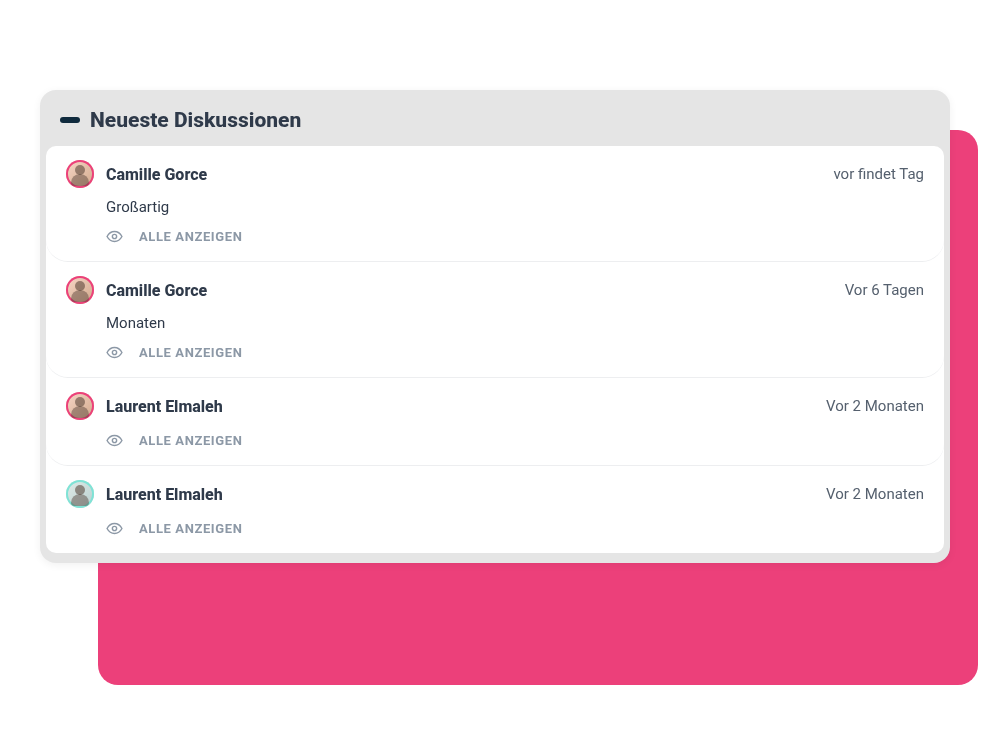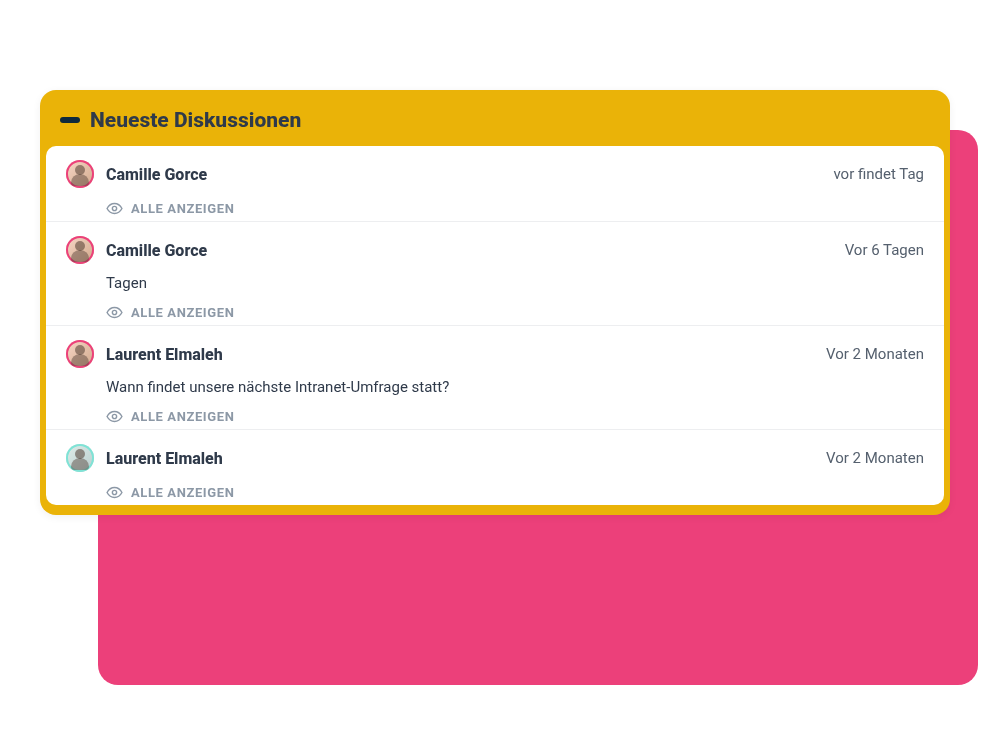--- a/index.html
+++ b/index.html
@@ -26,21 +26,21 @@
       width: 880px;
       height: 555px;
       background: #ec407a;
       border-radius: 20px;
     }
     .panel {
       position: absolute;
       left: 40px;
       top: 90px;
       width: 910px;
-      background: #eab308;
+      background: #e5e5e5;
       border-radius: 16px;
       overflow: hidden;
       box-shadow: 0 2px 8px rgba(0,0,0,0.06);
     }
     .panel-header {
       display: flex;
       align-items: center;
       gap: 10px;
       padding: 18px 20px 14px 20px;
     }
@@ -55,22 +55,23 @@
       font-weight: 800;
       color: #2f3a4a;
     }
     .list {
       margin: 0 6px 10px 6px;
       background: #ffffff;
       border-radius: 10px;
       overflow: hidden;
     }
     .row {
-      padding: 14px 20px 0 20px;
+      padding: 14px 20px 12px 20px;
       border-bottom: 1px solid #edeef0;
+      border-radius: 22px;
     }
     .row:last-child {
       border-bottom: none;
     }
     .row-top {
       display: flex;
       align-items: center;
       gap: 12px;
     }
     .avatar {
@@ -106,21 +107,21 @@
       margin-left: 40px;
       margin-top: 10px;
       font-size: 15px;
       color: #2f3a4a;
     }
     .action {
       margin-left: 40px;
       margin-top: 12px;
       display: inline-flex;
       align-items: center;
-      gap: 8px;
+      gap: 16px;
       color: #8c98a6;
       font-size: 13px;
       font-weight: 700;
       letter-spacing: 0.6px;
       cursor: pointer;
     }
     .action svg {
       width: 17px;
       height: 17px;
       display:block;
@@ -143,20 +144,21 @@
       <div class="row">
         <div class="row-top">
           <div class="avatar avatar-ring-pink">
             <div class="avatar-head"></div>
               <div class="avatar-body"></div>
           </div>
           <div class="author">Camille Gorce</div>
           <div class="spacer"></div>
           <div class="timestamp">vor findet Tag</div>
         </div>
+        <div class="body">Großartig</div>
         <div class="action">
           <span>
             <svg viewBox="0 0 24 24" fill="none" stroke="#8c98a6" stroke-width="2">
                 <path d="M1.5 12s3.8-7 10.5-7 10.5 7 10.5 7-3.8 7-10.5 7S1.5 12 1.5 12z"></path>
                 <circle cx="12" cy="12" r="3"></circle>
               </svg>
           </span>
           <span>ALLE ANZEIGEN</span>
         </div>
       </div>
@@ -164,21 +166,21 @@
       <div class="row">
         <div class="row-top">
           <div class="avatar avatar-ring-pink">
             <div class="avatar-head"></div>
               <div class="avatar-body"></div>
           </div>
           <div class="author">Camille Gorce</div>
           <div class="spacer"></div>
           <div class="timestamp">Vor 6 Tagen</div>
         </div>
-        <div class="body">Tagen</div>
+        <div class="body">Monaten</div>
         <div class="action">
           <span>
             <svg viewBox="0 0 24 24" fill="none" stroke="#8c98a6" stroke-width="2">
                 <path d="M1.5 12s3.8-7 10.5-7 10.5 7 10.5 7-3.8 7-10.5 7S1.5 12 1.5 12z"></path>
                 <circle cx="12" cy="12" r="3"></circle>
               </svg>
           </span>
           <span>ALLE ANZEIGEN</span>
         </div>
       </div>
@@ -186,21 +188,20 @@
       <div class="row">
         <div class="row-top">
           <div class="avatar avatar-ring-pink">
             <div class="avatar-head"></div>
               <div class="avatar-body"></div>
           </div>
           <div class="author">Laurent Elmaleh</div>
           <div class="spacer"></div>
           <div class="timestamp">Vor 2 Monaten</div>
         </div>
-        <div class="body">Wann findet unsere nächste Intranet-Umfrage statt?</div>
         <div class="action">
           <span>
             <svg viewBox="0 0 24 24" fill="none" stroke="#8c98a6" stroke-width="2">
                 <path d="M1.5 12s3.8-7 10.5-7 10.5 7 10.5 7-3.8 7-10.5 7S1.5 12 1.5 12z"></path>
                 <circle cx="12" cy="12" r="3"></circle>
               </svg>
           </span>
           <span>ALLE ANZEIGEN</span>
         </div>
       </div>

